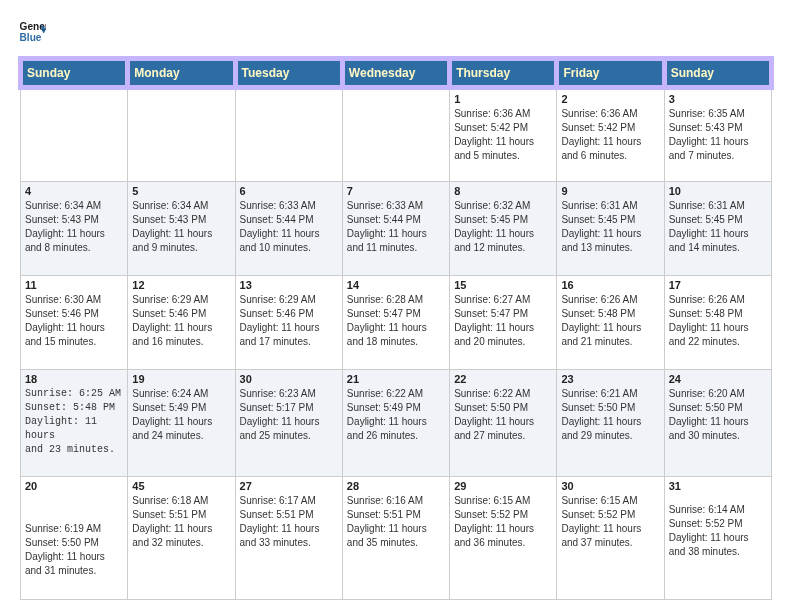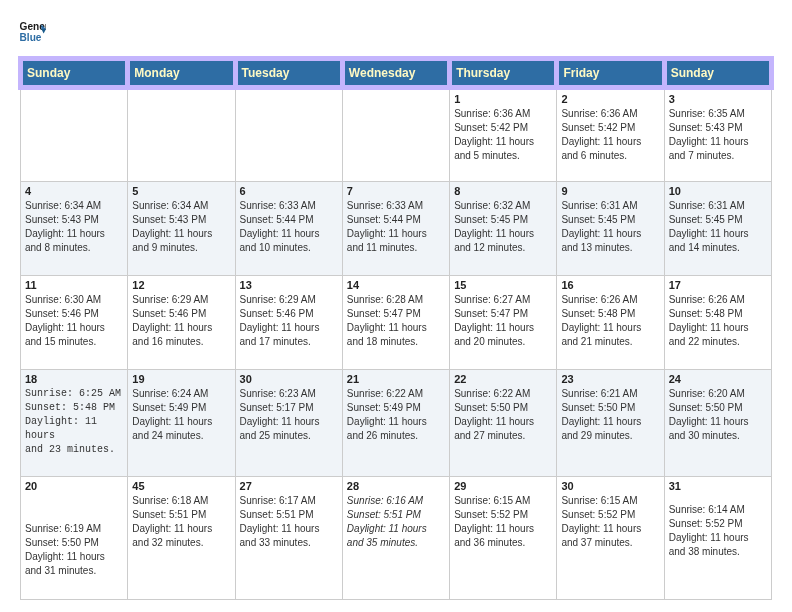--- a/index.html
+++ b/index.html
@@ -317,21 +317,21 @@
           </td>
           <td>
             <span class="day-num">27</span>
             <div class="day-info" style="white-space: pre-line;">Sunrise: 6:17 AM
 Sunset: 5:51 PM
 Daylight: 11 hours
 and 33 minutes.</div>
           </td>
           <td>
             <span class="day-num">28</span>
-            <div class="day-info" style="white-space: pre-line; font-style: italic;">Sunrise: 6:16 AM
+            <div class="day-info" style="white-space: pre-line;">Sunrise: 6:16 AM
 Sunset: 5:51 PM
 Daylight: 11 hours
 and 35 minutes.</div>
           </td>
           <td>
             <span class="day-num">29</span>
             <div class="day-info" style="white-space: pre-line;">Sunrise: 6:15 AM
 Sunset: 5:52 PM
 Daylight: 11 hours
 and 36 minutes.</div>

